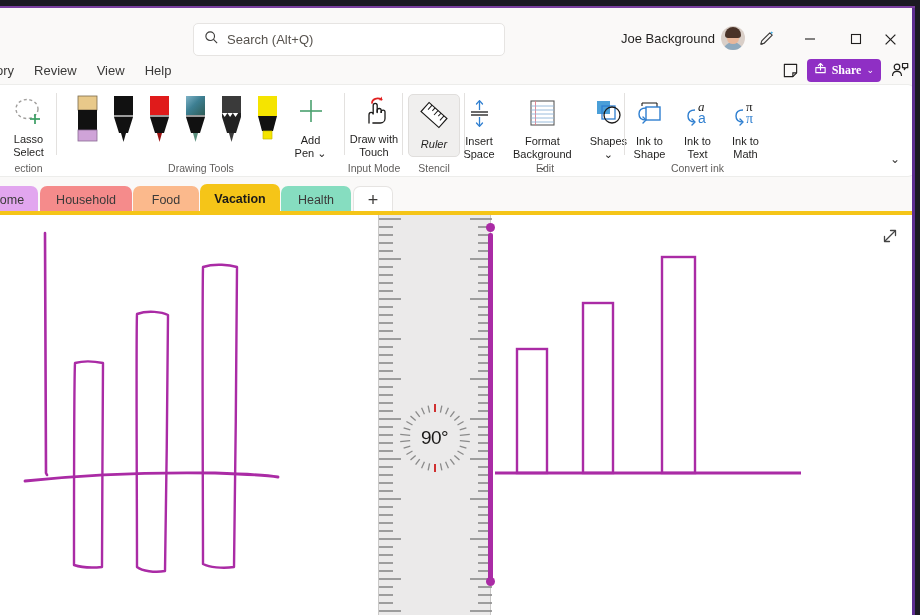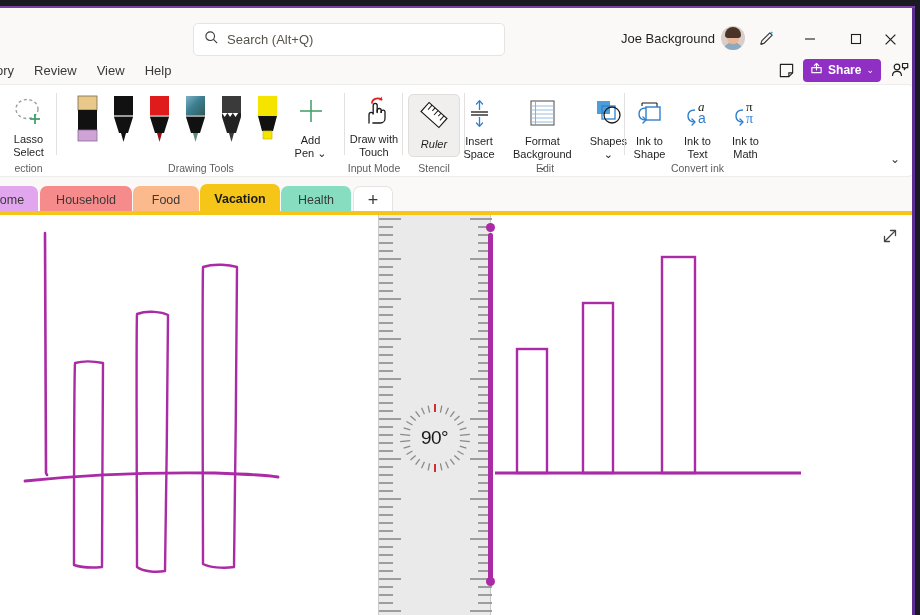--- a/index.html
+++ b/index.html
@@ -116,20 +116,21 @@
   .note-icon { cursor: pointer; display: flex; }
   .share-btn {
     background: #8f2fc4;
     color: #ffffff;
     border-radius: 4px;
     height: 23px;
     display: flex; align-items: center; gap: 5px;
     padding: 0 7px;
     font-size: 12px; font-weight: bold;
     cursor: pointer;
+    font-family: Liberation Serif, serif;
   }
   .share-btn .chev { font-size: 9px; font-weight: normal; }
   .people-icon { cursor: pointer; display: flex; margin-left: 2px; }
 
   
   .ribbon {
     position: absolute; top: 84px; left: 0; width: 915px; height: 93px;
     background: #ffffff;
     border: 1px solid #ededeb;
     border-left: none;

